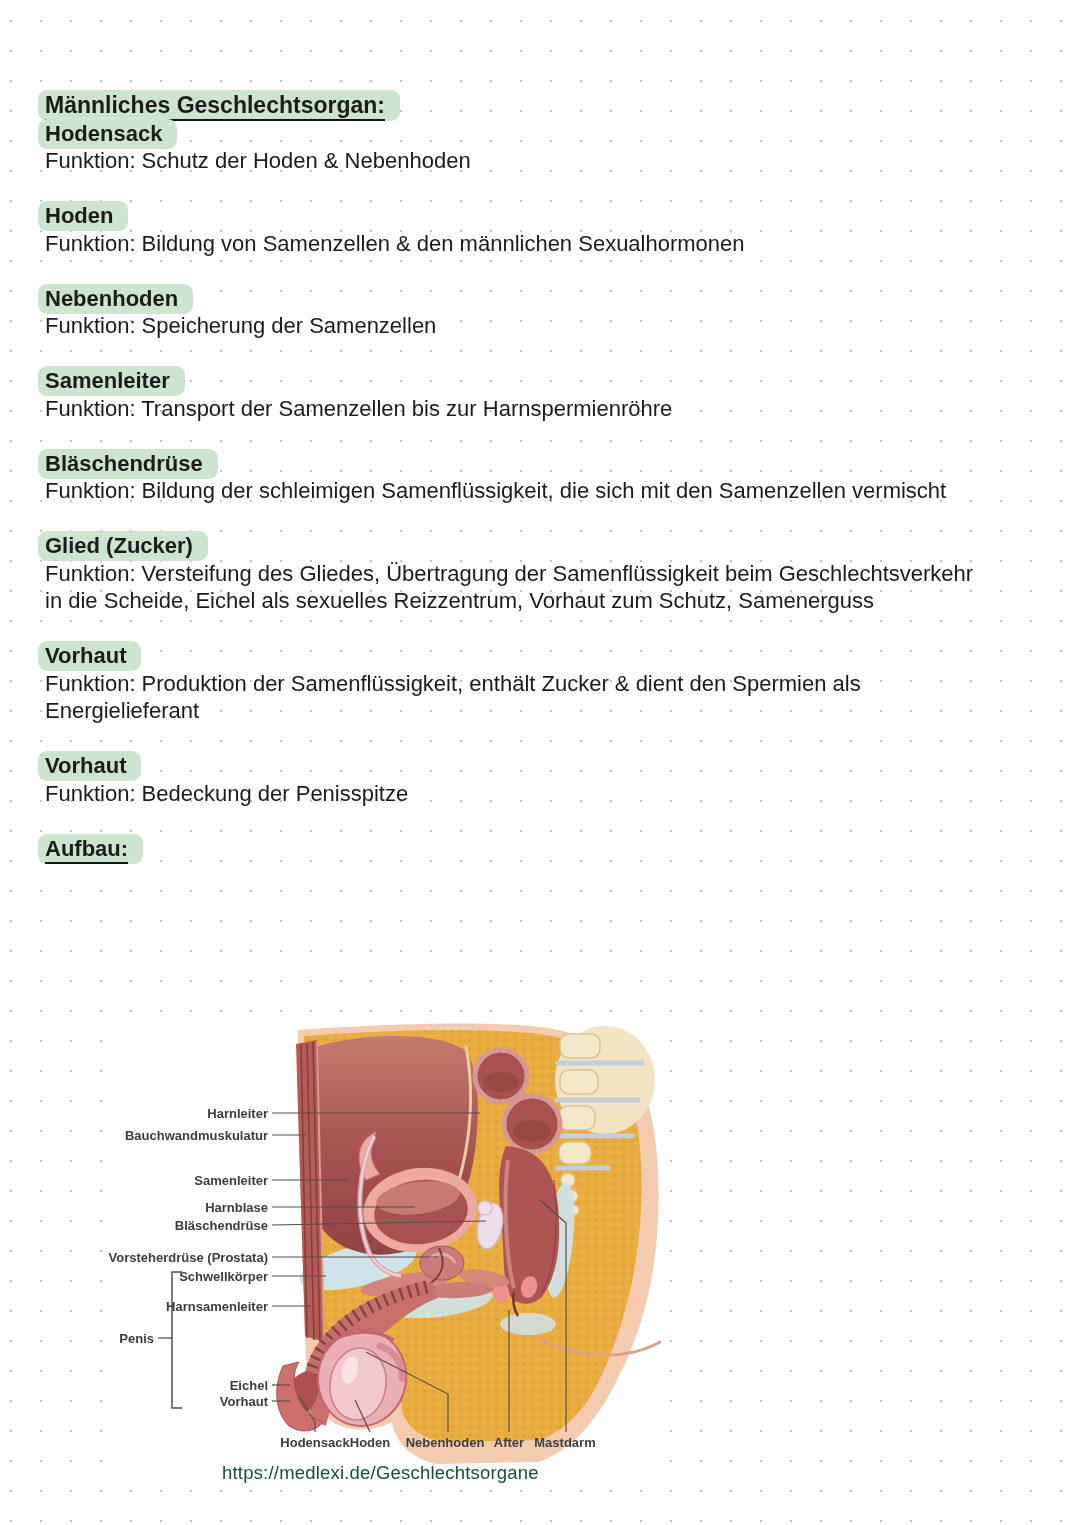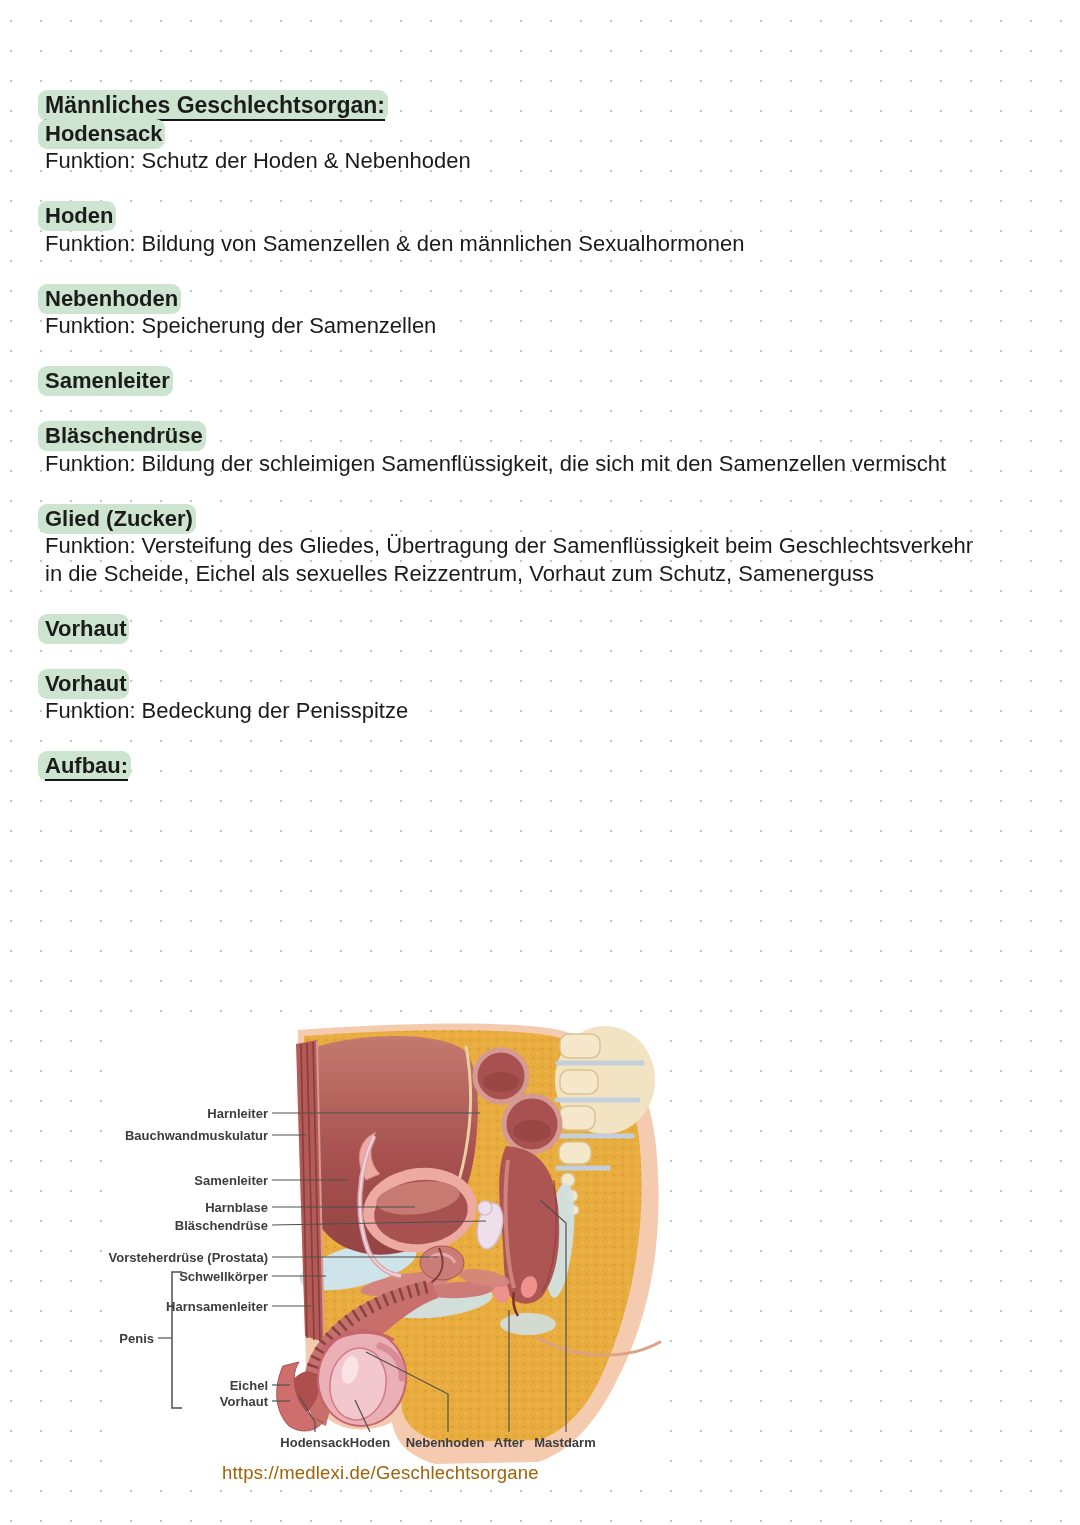--- a/index.html
+++ b/index.html
@@ -5,28 +5,28 @@
   html,body{margin:0;padding:0;background:#e8e8e8;}
   .page{position:relative;width:1080px;height:1525px;background:#ffffff;overflow:hidden;
         font-family:"Liberation Sans",sans-serif;color:#1b1b1b;}
   .page::before{content:"";position:absolute;inset:0;
         background-image:radial-gradient(circle,#c3c3c3 1.25px,rgba(0,0,0,0) 1.5px);
         background-size:30px 30px;background-position:-4px 6px;}
   .content{position:absolute;left:45px;top:92px;width:930px;font-size:22px;line-height:27.5px;}
   .line{min-height:27.5px;}
   .section{margin-top:27.5px;}
   .section.first{margin-top:0;}
-  .hl{background:var(--hl,#cde5d0);border-radius:9px;padding:2px 3px 3px 7px;margin-left:-7px;
+  .hl{background:var(--hl,#cde5d0);border-radius:9px;padding:2px 15px 3px 7px;margin-left:-7px;
       -webkit-box-decoration-break:clone;box-decoration-break:clone;}
   .term{font-weight:bold;}
   .title-text{font-size:23px;font-weight:bold;}
   .u{border-bottom:2.5px solid #151515;padding-bottom:1px;}
   .figure{position:absolute;left:108px;top:1020px;}
   .figure text{font-family:"Liberation Sans",sans-serif;font-weight:bold;font-size:13px;fill:#3d3d3d;}
-  .url{position:absolute;left:222px;top:1462px;font-size:18.5px;letter-spacing:.2px;color:#a16207;}
+  .url{position:absolute;left:222px;top:1462px;font-size:18.5px;letter-spacing:.2px;color:#14532d;}
 </style>
 </head>
 <body>
 
 <div class="page">
 
   <div class="content">
 
     <div class="line">
       <span class="hl title-text"><span class="u">Männliches Geschlechtsorgan:</span></span>
@@ -42,34 +42,36 @@
       <div>Funktion: Bildung von Samenzellen &amp; den männlichen Sexualhormonen</div>
     </div>
 
     <div class="section">
       <div class="line"><span class="hl term">Nebenhoden</span></div>
       <div>Funktion: Speicherung der Samenzellen</div>
     </div>
 
     <div class="section">
       <div class="line"><span class="hl term">Samenleiter</span></div>
+      <div>Funktion: Transport der Samenzellen bis zur Harnspermienröhre</div>
     </div>
 
     <div class="section">
       <div class="line"><span class="hl term">Bläschendrüse</span></div>
       <div>Funktion: Bildung der schleimigen Samenflüssigkeit, die sich mit den Samenzellen vermischt</div>
     </div>
 
     <div class="section">
       <div class="line"><span class="hl term">Glied (Zucker)</span></div>
       <div>Funktion: Versteifung des Gliedes, Übertragung der Samenflüssigkeit beim Geschlechtsverkehr in die Scheide, Eichel als sexuelles Reizzentrum, Vorhaut zum Schutz, Samenerguss</div>
     </div>
 
     <div class="section">
       <div class="line"><span class="hl term">Vorhaut</span></div>
+      <div>Funktion: Produktion der Samenflüssigkeit, enthält Zucker &amp; dient den Spermien als Energielieferant</div>
     </div>
 
     <div class="section">
       <div class="line"><span class="hl term">Vorhaut</span></div>
       <div>Funktion: Bedeckung der Penisspitze</div>
     </div>
 
 
     <div class="section">
       <div class="line"><span class="hl term"><span class="u">Aufbau:</span></span></div>

